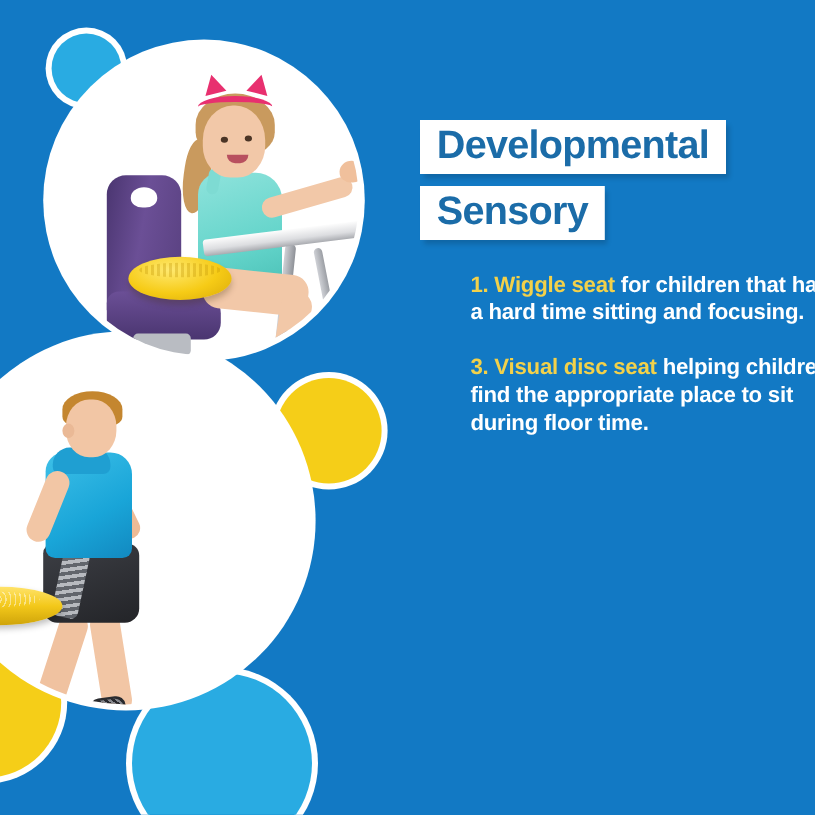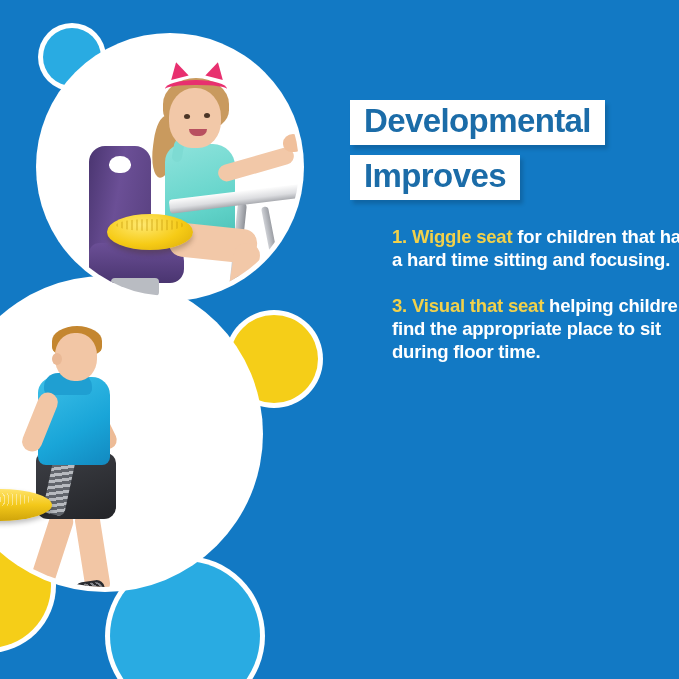--- a/index.html
+++ b/index.html
@@ -310,35 +310,35 @@
 
   <div id="disc-yellow-edge"></div>
 
   <div class="content">
 
     <div class="title-banner" id="title-line-1">
       <span>Developmental</span>
     </div>
 
     <div class="title-banner" id="title-line-2">
-      <span>Improves</span>
+      <span>Sensory</span>
     </div>
 
     <div class="benefits">
 
       <div class="benefit">
         <p>
           <span class="hl">1.&nbsp;</span><span class="hl">Wiggle seat</span><span> for children that have a hard time sitting and focusing.</span>
         </p>
       </div>
 
 
       <div class="benefit">
         <p>
-          <span class="hl">3.&nbsp;</span><span class="hl">Visual that seat</span><span> helping children find the appropriate place to sit during floor time.</span>
+          <span class="hl">3.&nbsp;</span><span class="hl">Visual disc seat</span><span> helping children find the appropriate place to sit during floor time.</span>
         </p>
       </div>
 
 
     </div>
   </div>
 
 </div>
 
 </body></html>

